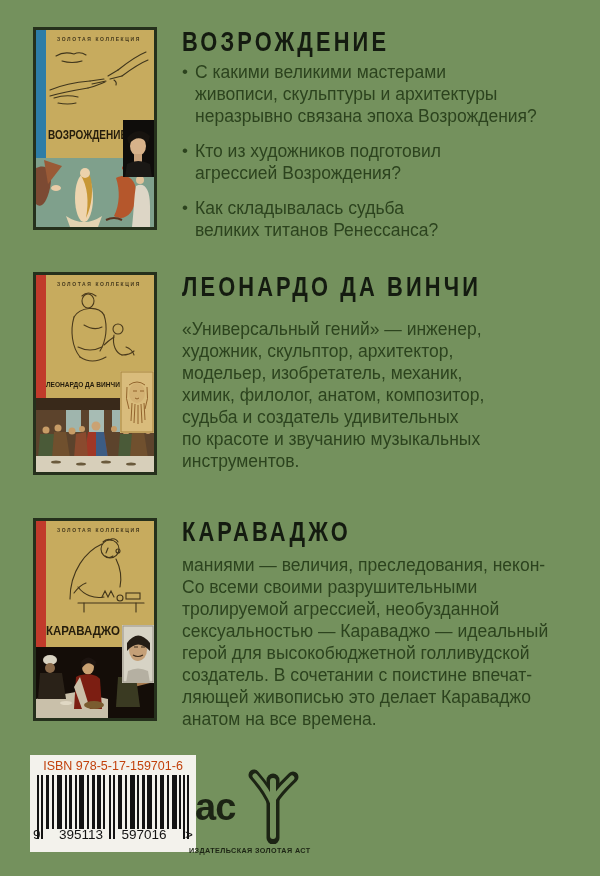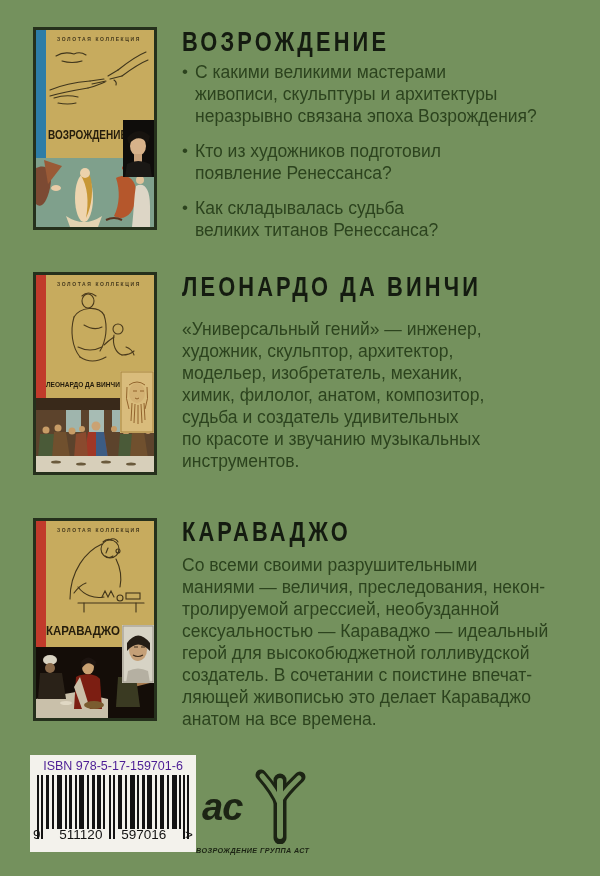--- a/index.html
+++ b/index.html
@@ -38,27 +38,27 @@
   .textblock { position:absolute; left:182px; width:410px; color:#2c431e; font-size:17.5px; line-height:22px; }
   .bullet-item { display:flex; margin-bottom:13px; }
   .bullet-dot { width:13px; flex:0 0 13px; font-size:17px; }
   .tline { height:22px; white-space:nowrap; }
 
   
   .isbn-box {
     position:absolute; left:30px; top:755px; width:166px; height:97px;
     background:#f3f2ec;
   }
-  .isbn-label { text-align:center; font-size:12.5px; color:#4c1d95; margin-top:4px; white-space:nowrap; }
+  .isbn-label { text-align:center; font-size:12.5px; color:#c2410c; margin-top:4px; white-space:nowrap; }
   .bars { display:block; margin:2px auto 0; }
   .digits-row {
     width:160px; margin:-12px auto 0; display:flex; justify-content:space-between;
     font-size:13.5px; color:#131313; position:relative; z-index:2;
   }
-  .ast-logo { position:absolute; left:196px; top:760px; width:120px; height:100px;font-style:italic; }
+  .ast-logo { position:absolute; left:189px; top:760px; width:120px; height:100px; }
   .ast-letters {
     position:absolute; left:6px; top:26px; font-size:38px; font-weight:bold;
     color:#1c2414; letter-spacing:-1px;
   }
   .ast-cactus { position:absolute; left:52px; top:0; }
   .ast-caption {
     position:absolute; left:0; top:86px; font-size:7.2px; font-weight:bold;
     letter-spacing:0.4px; color:#1c2414; white-space:nowrap;
   }
 </style>
@@ -125,21 +125,21 @@
       <div>
         <div class="tline">С какими великими мастерами</div>
         <div class="tline">живописи, скульптуры и архитектуры</div>
         <div class="tline">неразрывно связана эпоха Возрождения?</div>
       </div>
     </div>
     <div class="bullet-item">
       <span class="bullet-dot">•</span>
       <div>
         <div class="tline">Кто из художников подготовил</div>
-        <div class="tline">появление Ренессанса?</div>
+        <div class="tline">агрессией Возрождения?</div>
       </div>
     </div>
     <div class="bullet-item">
       <span class="bullet-dot">•</span>
       <div>
         <div class="tline">Как складывалась судьба</div>
         <div class="tline">великих титанов Ренессанса?</div>
       </div>
     </div>
   </div>
@@ -284,22 +284,22 @@
         <ellipse cx="58" cy="58" rx="10" ry="4" fill="#7a5c30"></ellipse>
         <ellipse cx="30" cy="56" rx="6" ry="2" fill="#e0d8c4"></ellipse>
       </svg>
     </div>
   </div>
 
   <div class="heading" style="top:517px;">
     <span>КАРАВАДЖО</span>
   </div>
   <div class="textblock" style="top:554px;">
+    <div class="tline">маниями — величия, преследования, некон-</div>
     <div class="tline">Со всеми своими разрушительными</div>
-    <div class="tline">маниями — величия, преследования, некон-</div>
     <div class="tline">тролируемой агрессией, необузданной</div>
     <div class="tline">сексуальностью — Караваджо — идеальный</div>
     <div class="tline">герой для высокобюджетной голливудской</div>
     <div class="tline">создатель. В сочетании с поистине впечат-</div>
     <div class="tline">ляющей живописью это делает Караваджо</div>
     <div class="tline">анатом на все времена.</div>
   </div>
 
   <div class="isbn-box">
     <div class="isbn-label">ISBN 978-5-17-159701-6</div>
@@ -330,36 +330,36 @@
           <rect x="123" width="4" height="54"></rect>
         <rect x="130" width="2" height="54"></rect>
           <rect x="135" width="5" height="54"></rect>
         <rect x="142" width="2" height="54"></rect>
         <rect x="146" width="2" height="64"></rect>
           <rect x="150" width="2" height="64"></rect>
       </g>
     </svg>
     <div class="digits-row">
       <span>9</span>
-      <span>511120</span>
+      <span>395113</span>
       <span>597016</span>
       <span>&gt;</span>
     </div>
   </div>
 
   <div class="ast-logo">
     <span class="ast-letters">ас</span>
     <svg class="ast-cactus" width="64" height="84" viewBox="0 0 64 84">
       <g fill="none" stroke="#1c2414" stroke-linecap="round">
         <path d="M32,78 L32,20" stroke-width="13"></path>
         <path d="M32,44 C28,33 20,23 13,15" stroke-width="11"></path>
         <path d="M32,40 C38,30 46,23 52,17" stroke-width="11"></path>
       </g>
       <g fill="none" stroke="#74915d" stroke-linecap="round">
         <path d="M32,76 L32,21" stroke-width="6"></path>
         <path d="M32,44 C28,33 21,24 14,16" stroke-width="5"></path>
         <path d="M32,40 C38,30 45,24 51,18" stroke-width="5"></path>
       </g>
     </svg>
-    <div class="ast-caption">ВОЗРОЖДЕНИЕ ГРУППА АСТ</div>
+    <div class="ast-caption">ИЗДАТЕЛЬСКАЯ ЗОЛОТАЯ АСТ</div>
   </div>
 
 </div>
 
 </body></html>

